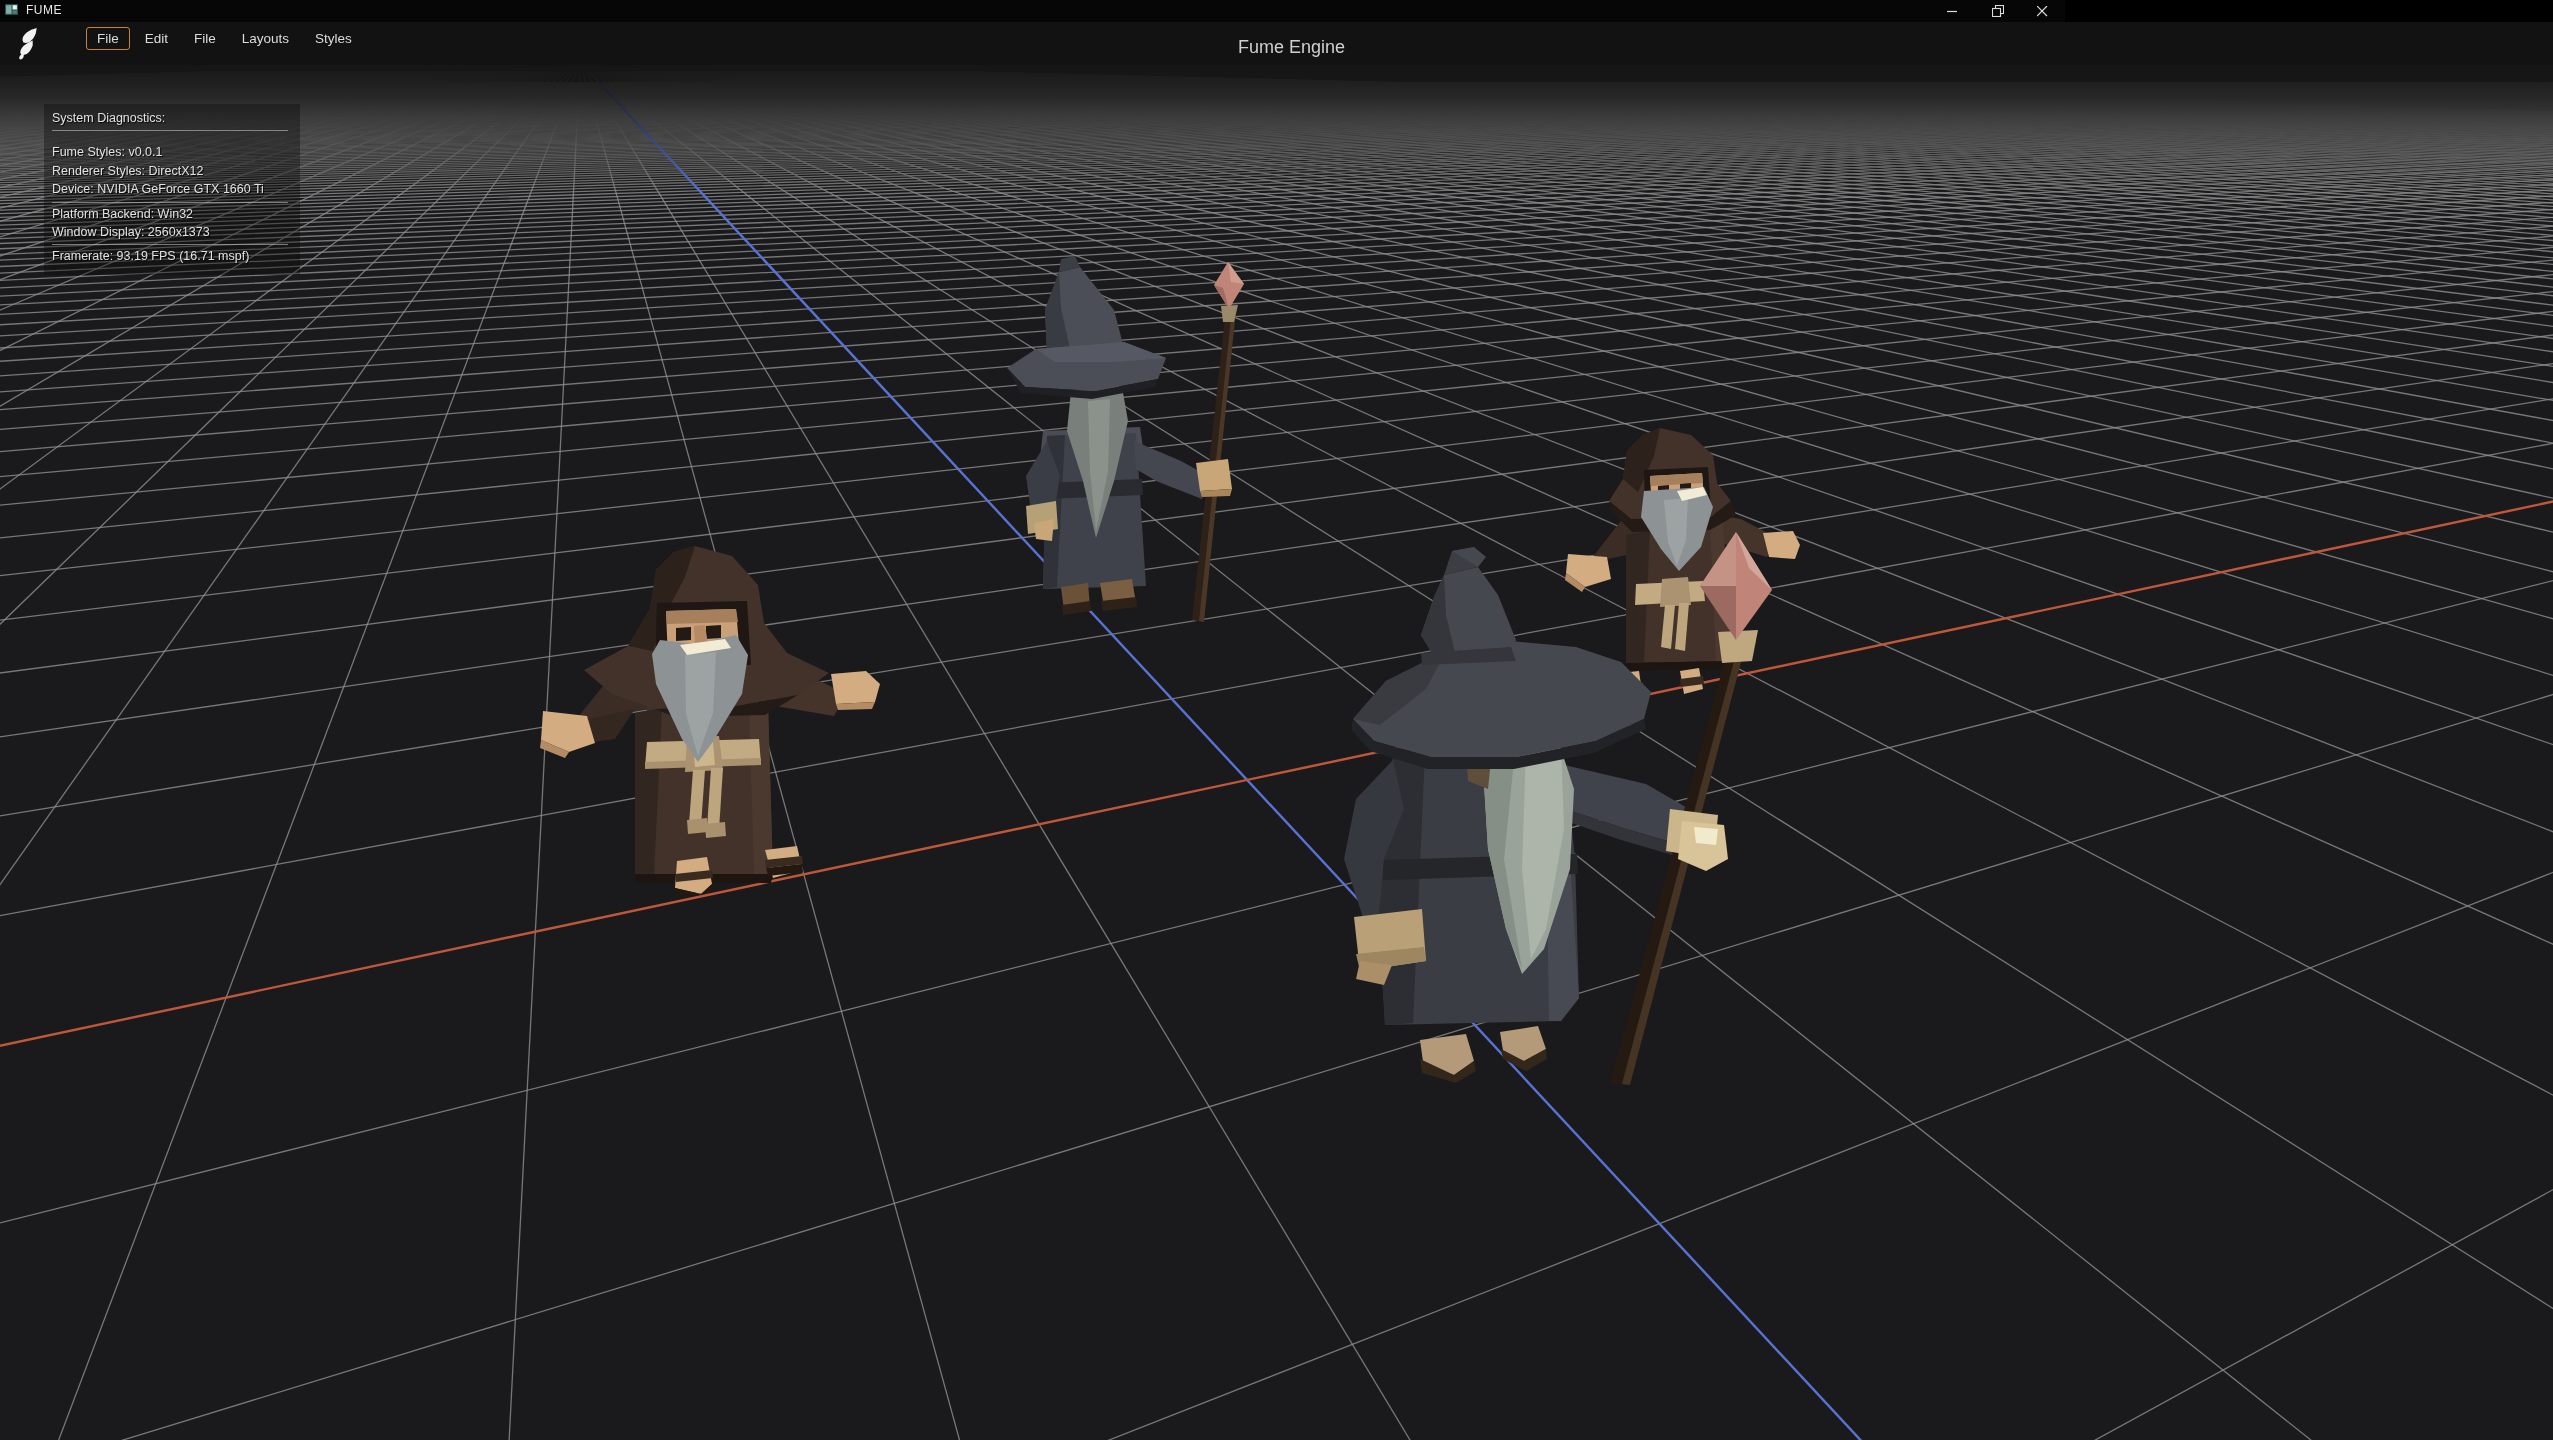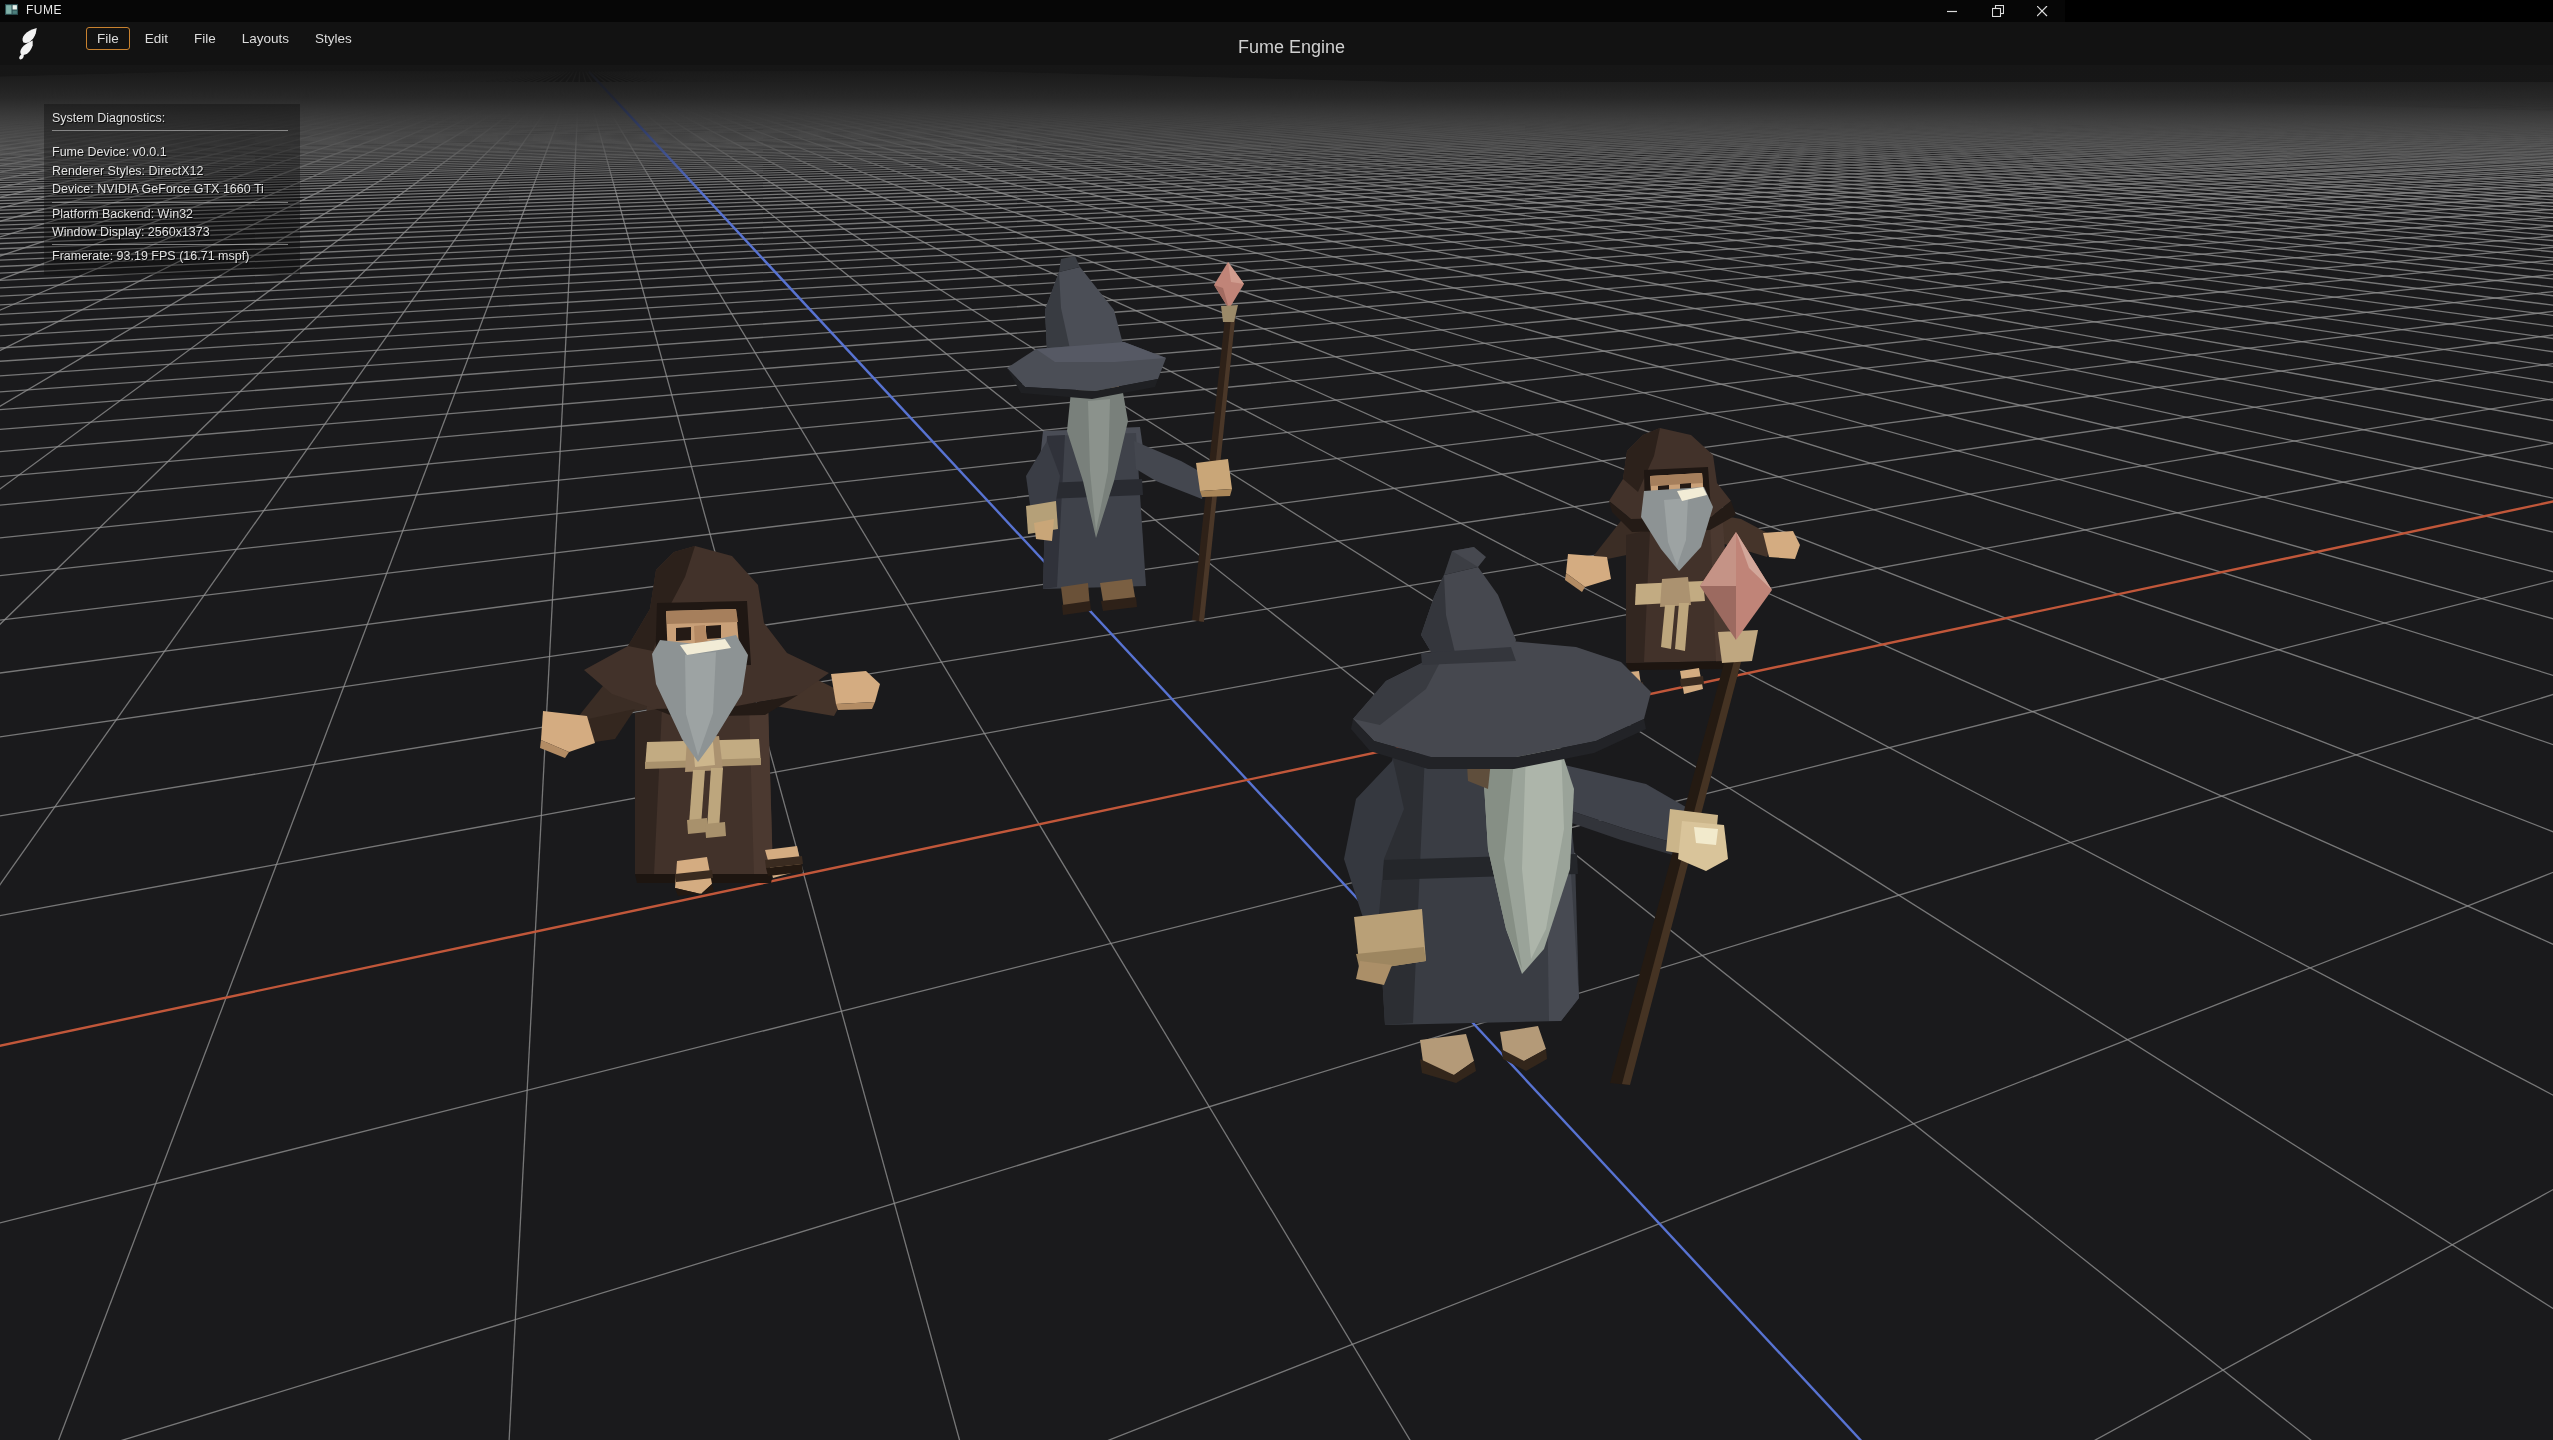--- a/index.html
+++ b/index.html
@@ -641,21 +641,21 @@
       <line x1="9079.5" y1="9144.0" x2="588.9" y2="6.6" stroke="#5873d2" stroke-width="2.4" stroke-opacity="1"></line>
       <line x1="-38292.1" y1="9144.0" x2="4517.7" y2="17.7" stroke="#c1573a" stroke-width="2.4" stroke-opacity="1"></line>
     </svg>
   <div class="horizon-fade"></div>
 </div>
 
 <div class="diagnostics" id="diagnostics">
     <div class="diag-line">System Diagnostics:</div>
     <div class="diag-rule"></div>
     <div class="diag-gap"></div>
-    <div class="diag-line">Fume Device: v0.0.1</div>
+    <div class="diag-line">Fume Styles: v0.0.1</div>
     <div class="diag-line">Renderer Styles: DirectX12</div>
     <div class="diag-line">Device: NVIDIA GeForce GTX 1660 Ti</div>
     <div class="diag-rule"></div>
     <div class="diag-line">Platform Backend: Win32</div>
     <div class="diag-line">Window Display: 2560x1373</div>
     <div class="diag-rule"></div>
     <div class="diag-line">Framerate: 93.19 FPS (16.71 mspf)</div>
   </div>
 
 <div class="char" title="hooded monk in brown robe, T-pose" style="left: 535px; top: 543px; width: 345px; height: 354px;">

